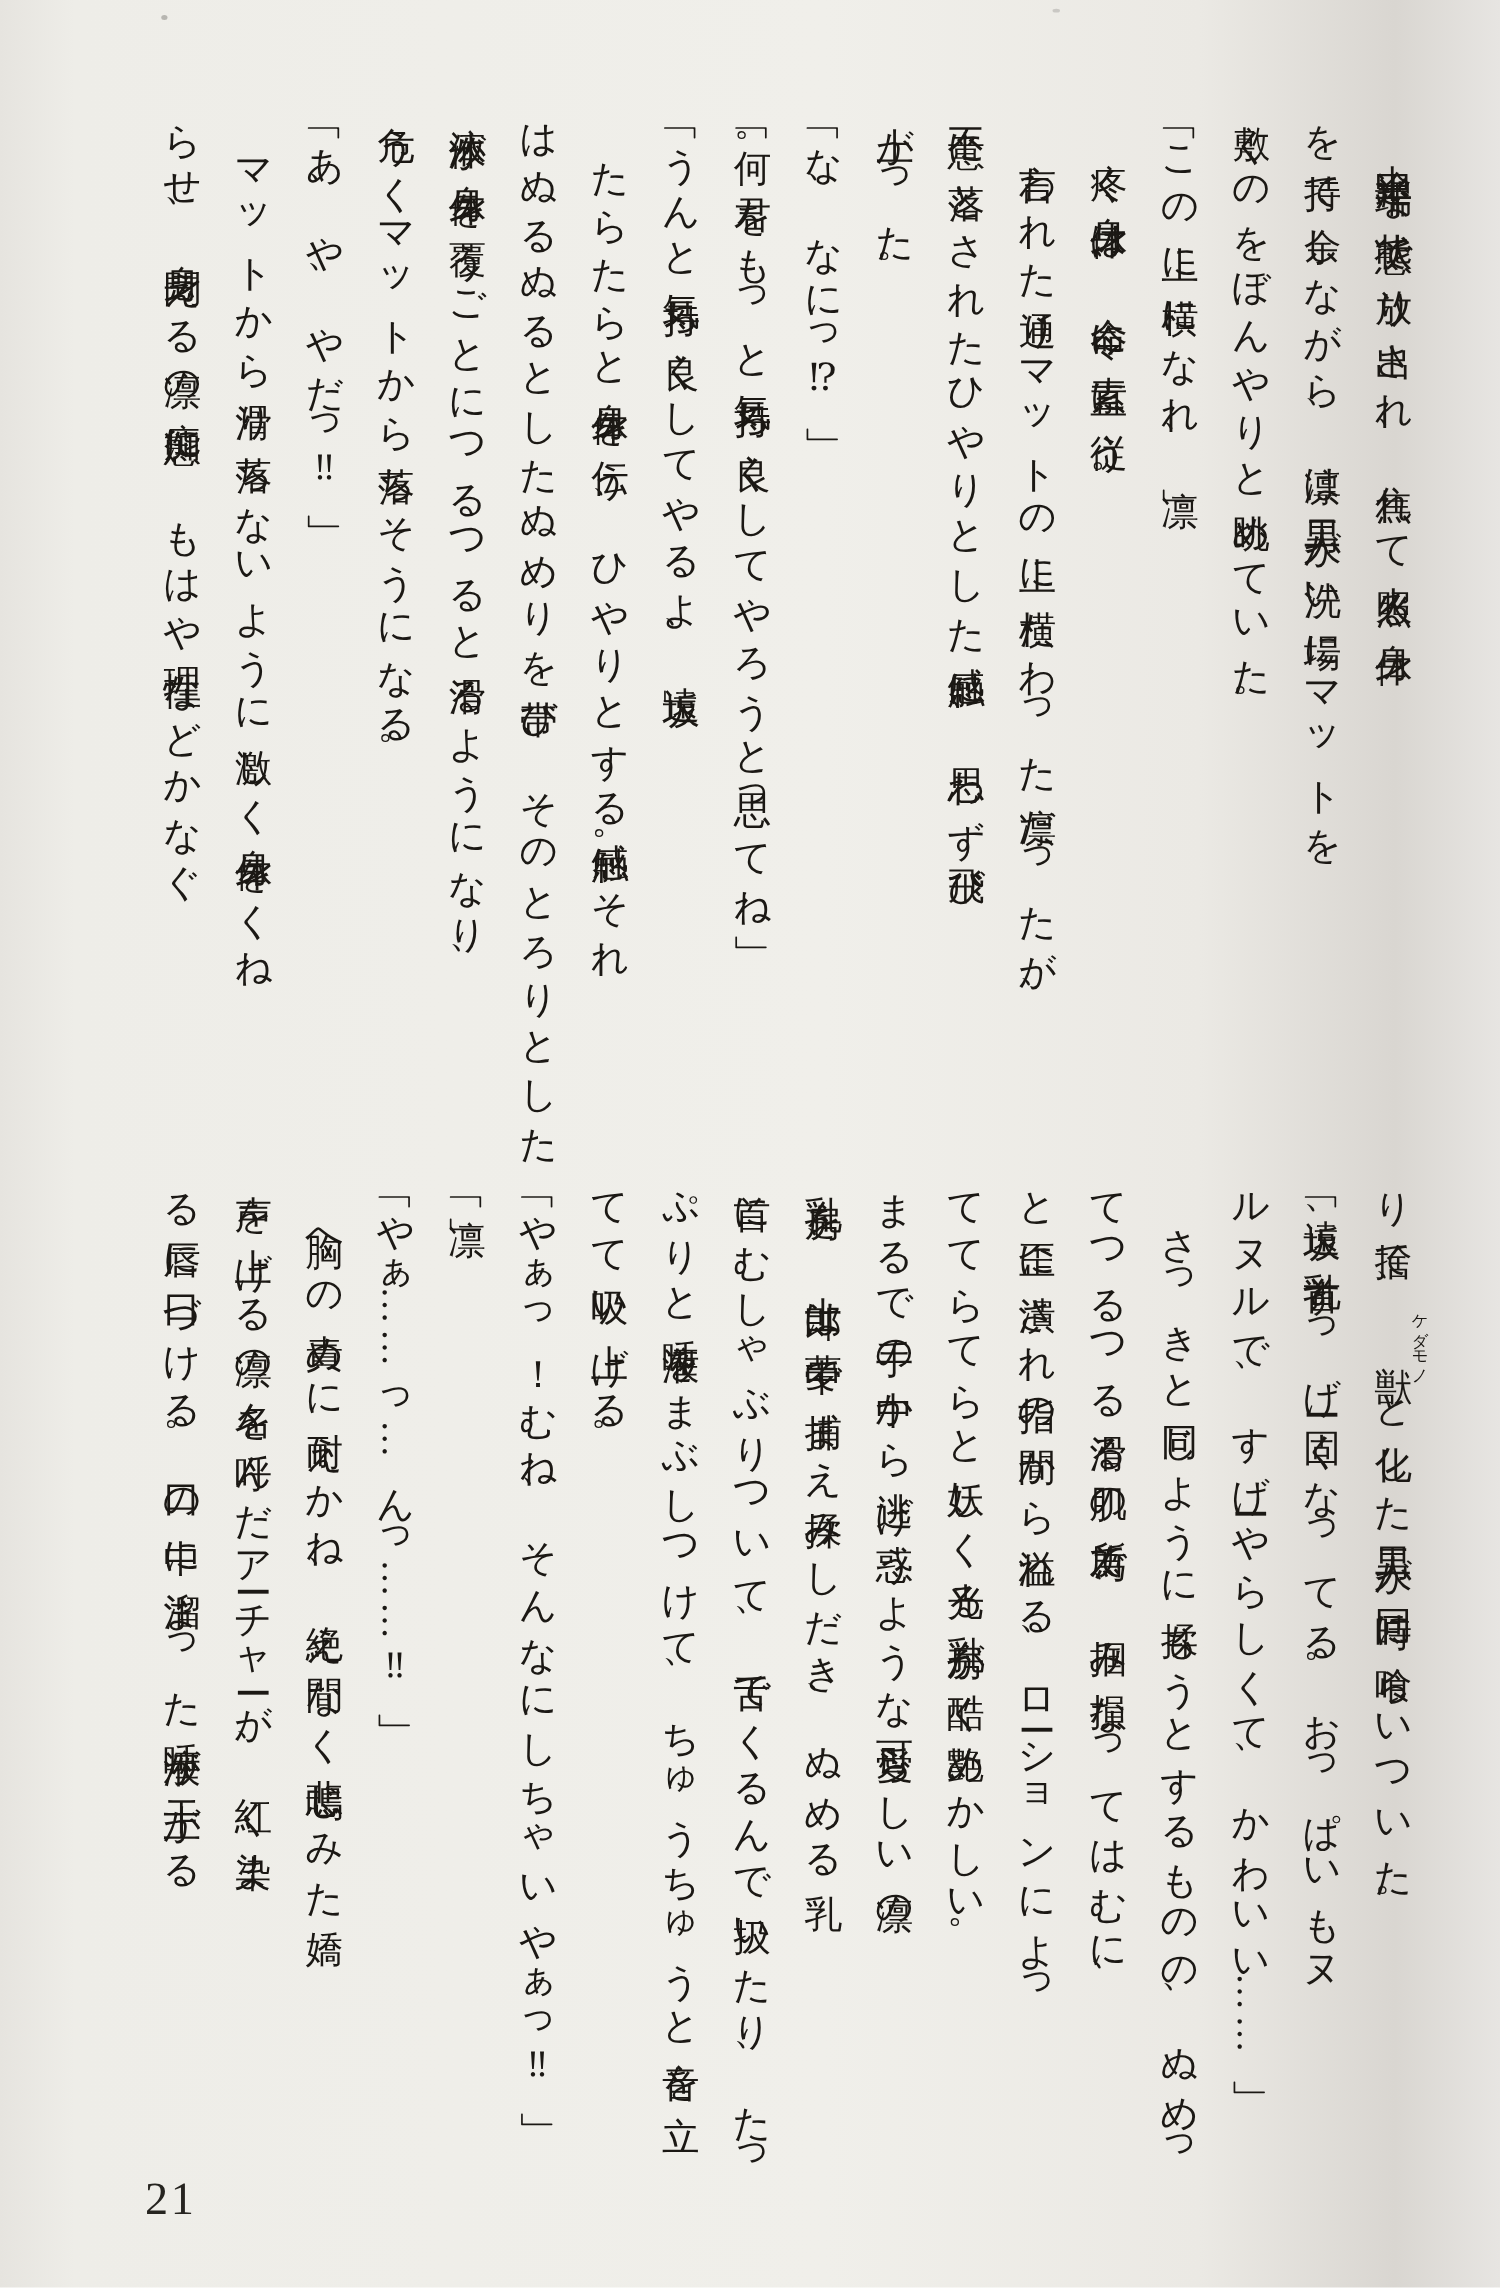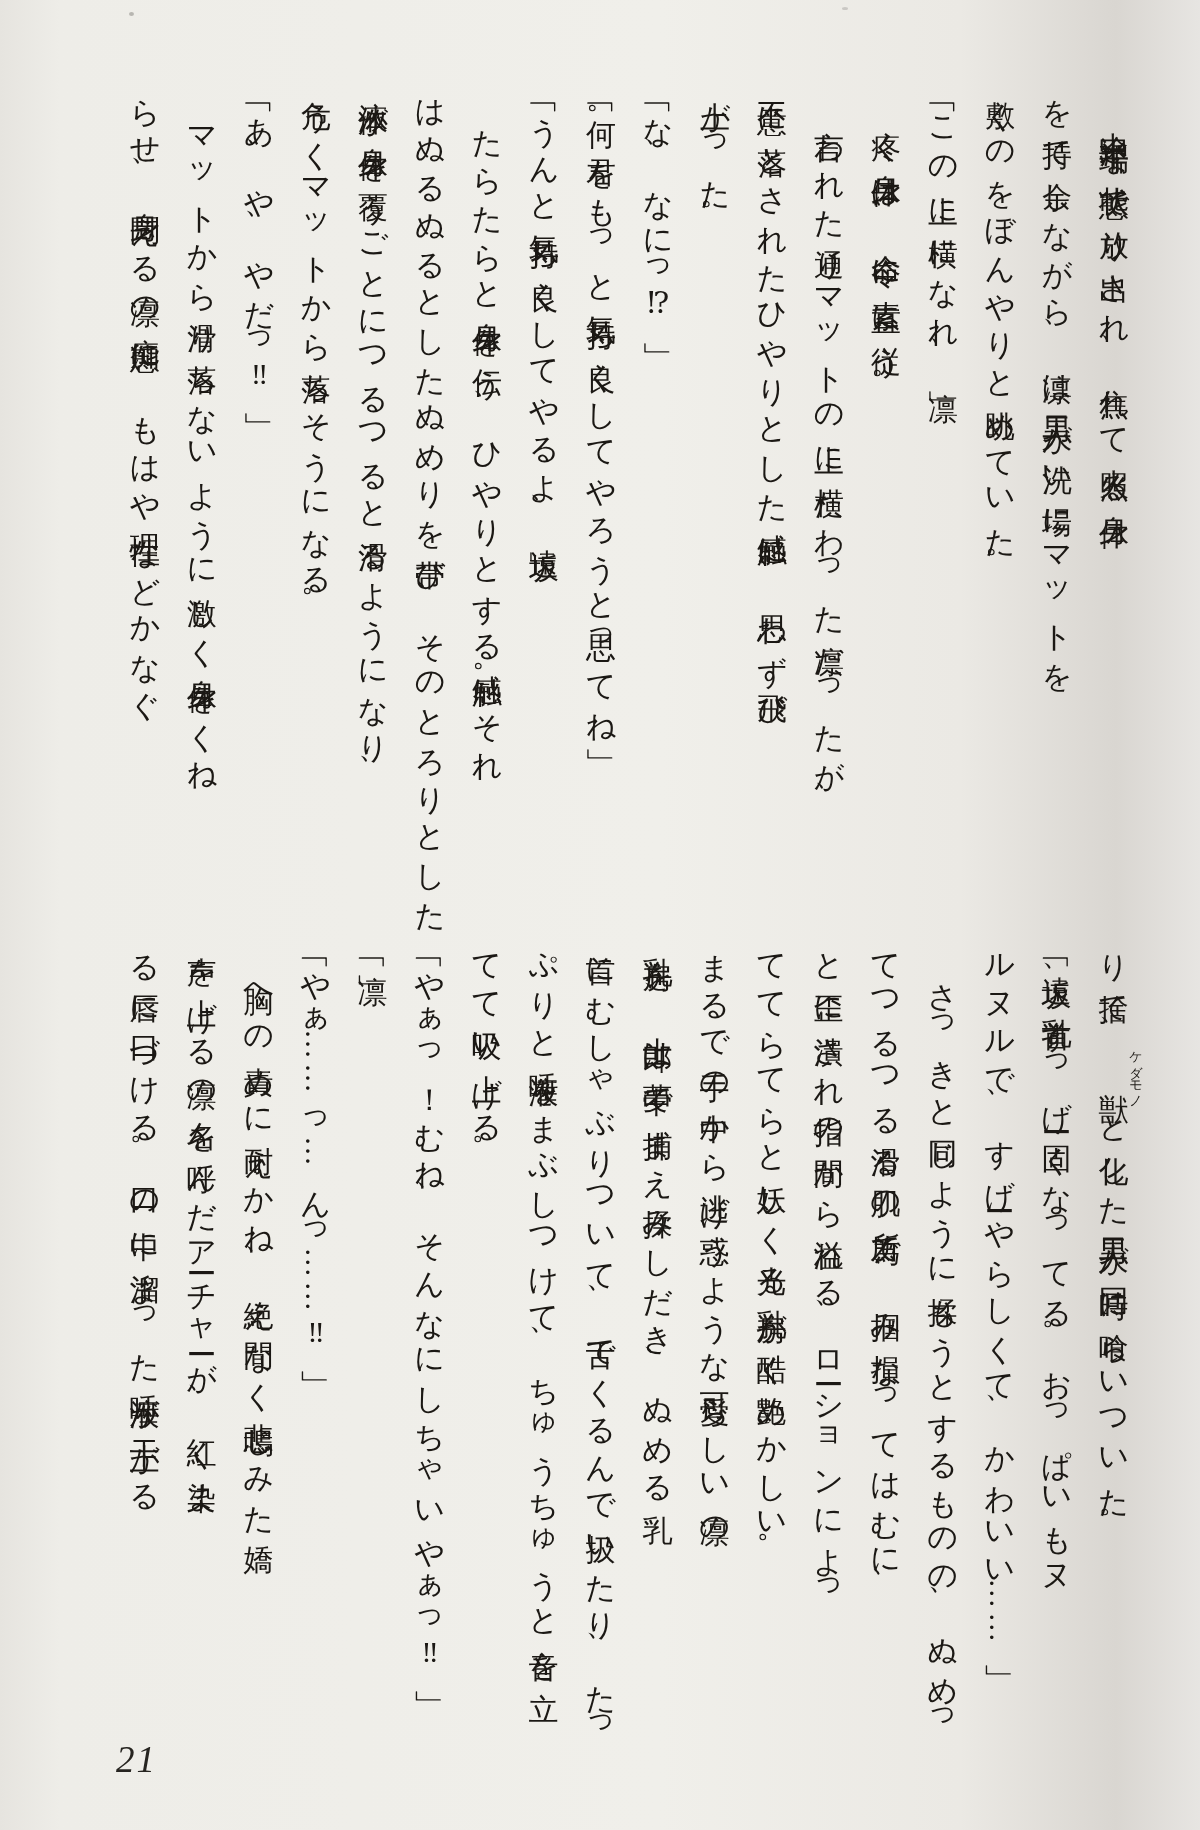--- a/index.html
+++ b/index.html
@@ -25,21 +25,21 @@
   ruby rt{
     font-size:13px;
     letter-spacing:0;
     color:#2a2username723;
   }
   rt{font-family:"Liberation Serif","DejaVu Serif",serif;}
   #block-upper{top:78px;right:57px;}
   #block-lower{top:933px;right:57px;}
   #page-number{
     position:absolute;left:116px;top:1738px;
-    font-size:37px;letter-spacing:2px;color:#262420;font-style:italic;
+    font-size:37px;letter-spacing:2px;color:#262420;
   }
   .speck{position:absolute;background:#8a8884;border-radius:50%;opacity:.55;}
   #speck1{left:129px;top:12px;width:5px;height:4px;}
   #speck2{left:842px;top:7px;width:6px;height:3px;opacity:.35;}
 </style>
 </head>
 <body>
 
 <div>
   <div class="speck" id="speck1"></div>

